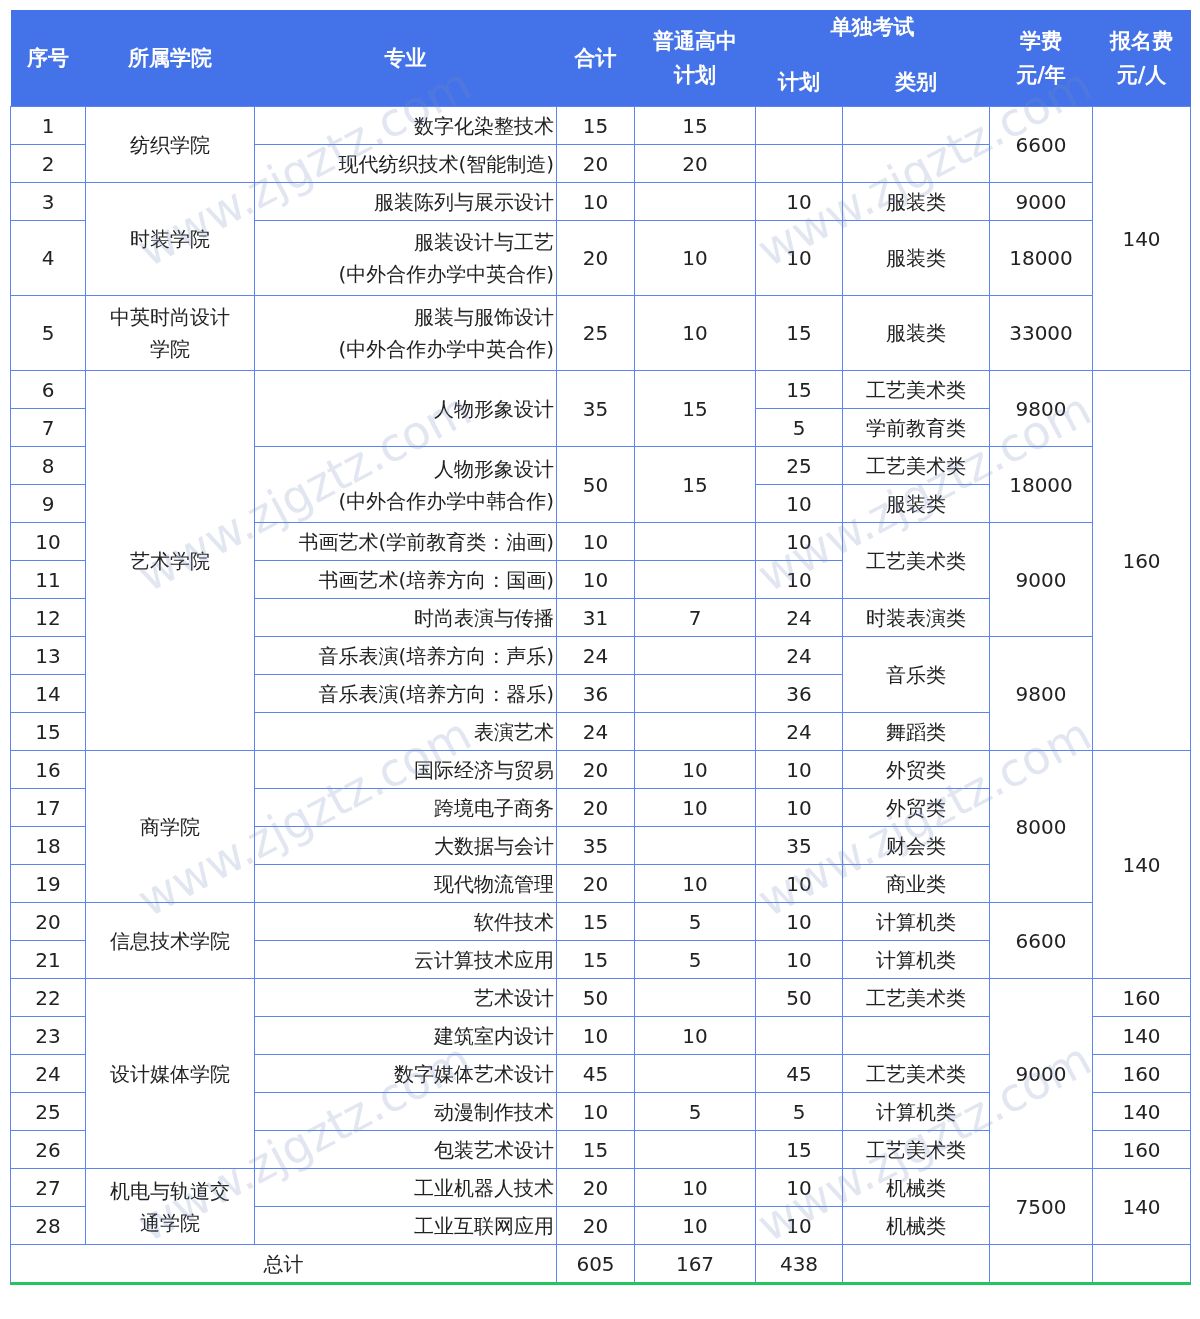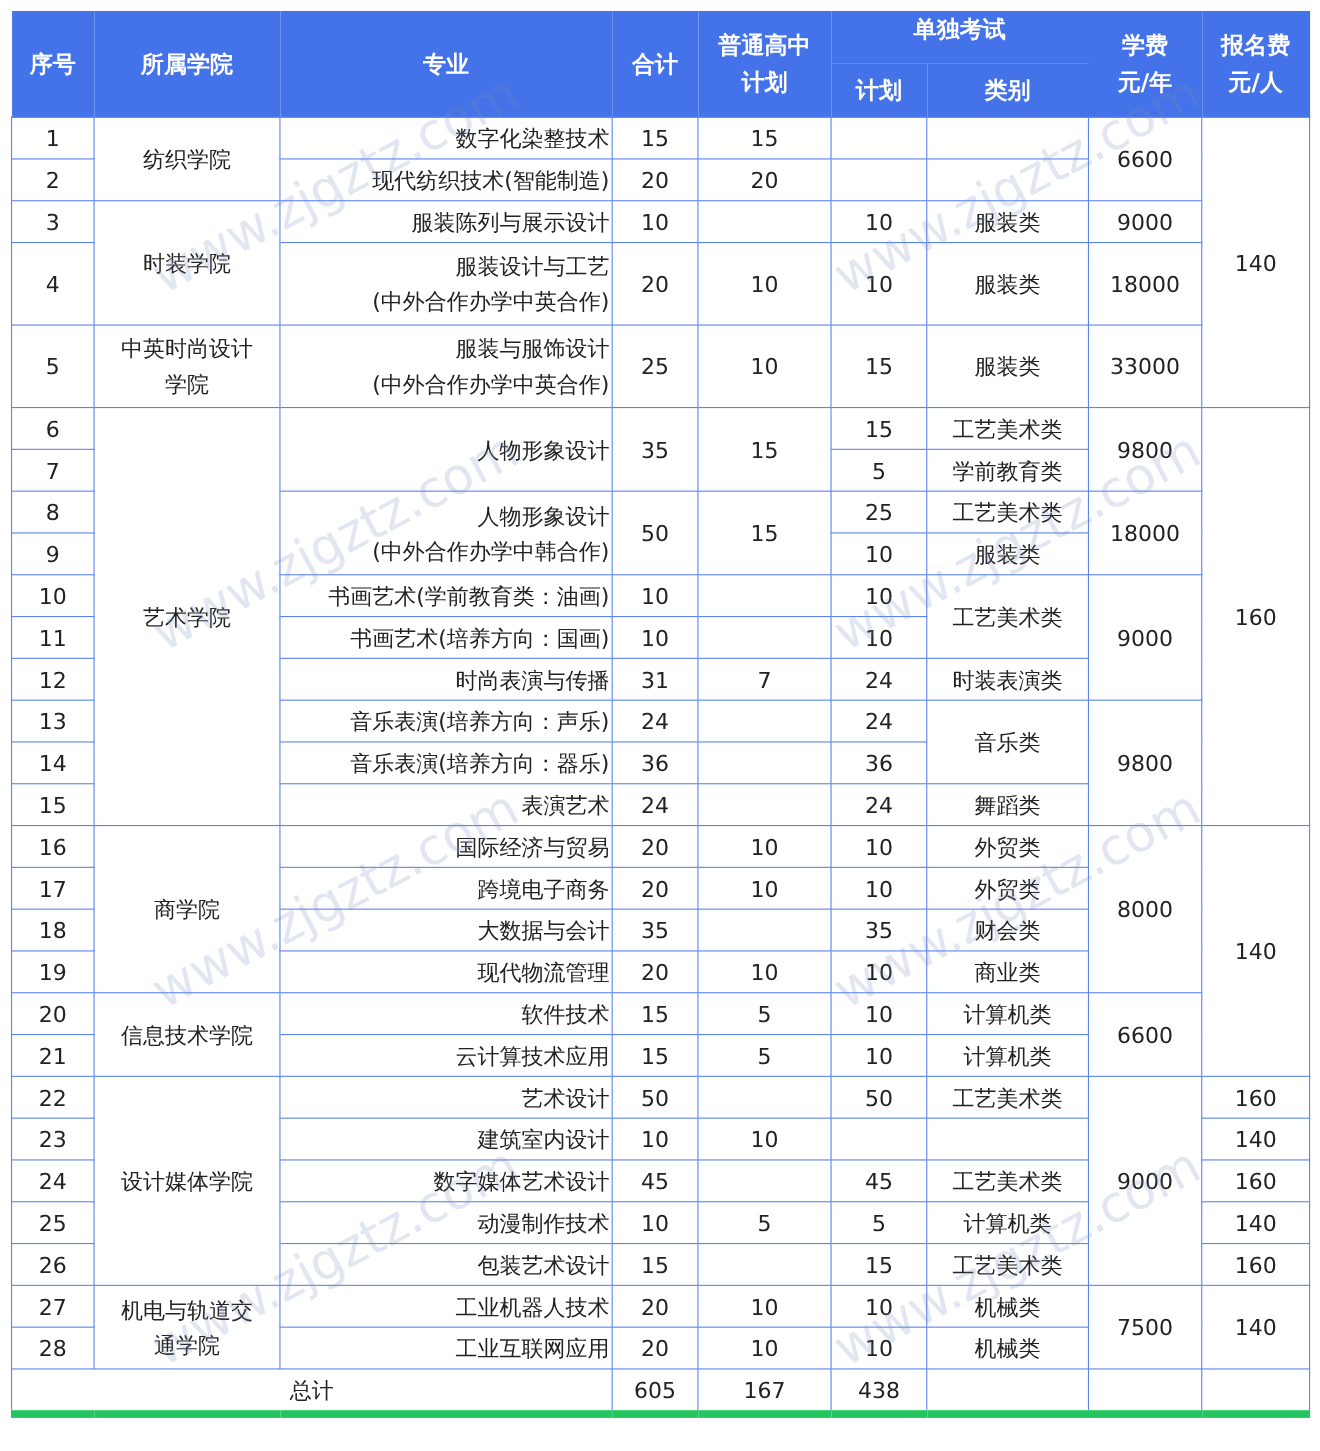--- a/index.html
+++ b/index.html
@@ -3,21 +3,21 @@
 <meta charset="utf-8">
 <style>
   html, body { margin: 0; padding: 0; background: #ffffff; }
   body { width: 1200px; height: 1319px; position: relative; font-family: "DejaVu Sans", "Liberation Sans", sans-serif; }
   .wrap { position: absolute; left: 10px; top: 10px; width: 1180px; }
   table { border-collapse: collapse; width: 1180px; table-layout: fixed; color: #222; }
   th { background: #4472e8; color: #ffffff; font-weight: bold; font-size: 21px; border: none; padding: 0; text-align: center; line-height: 34px; }
   td { border: 1.5px solid #5b84f0; font-size: 20px; text-align: center; padding: 0 2px; height: 37px; line-height: 30px; }
   td.left { text-align: right; padding-left: 3px; }
   td.two { line-height: 32px; margin-top: 20px; }
-  tbody tr:last-child td { border-bottom: 7px solid #22c55e; }
+  tbody tr:last-child td { border-bottom: 3px solid #22c55e; }
   .hdr-top th { height: 48px; }
   .hdr-bot th { height: 48px; }
   .watermark { position: absolute; color: rgba(120,140,190,0.22); font-size: 46px; font-family: "DejaVu Sans", sans-serif; transform: rotate(-28deg); pointer-events: none; white-space: nowrap; }
 </style>
 </head>
 <body>
 
 <div class="wrap">
 <table>
   <colgroup>

